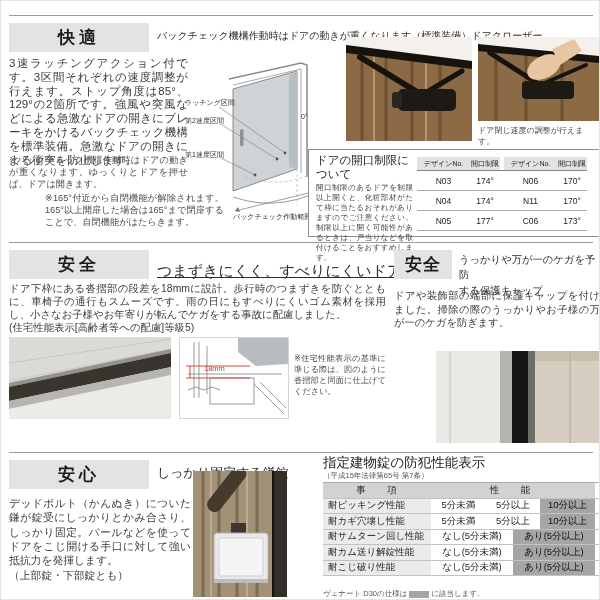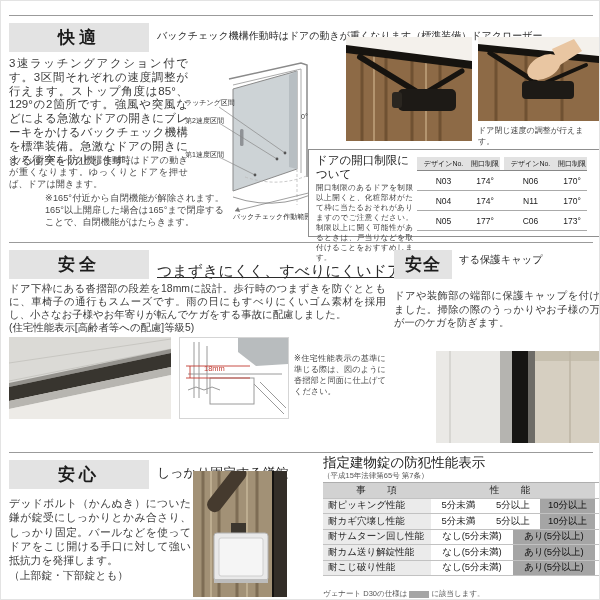--- a/index.html
+++ b/index.html
@@ -218,20 +218,21 @@
       <text x="24" y="33" font-size="7.5" fill="#c23b32">18mm</text>
     </svg>
   </div>
 
   <div class="bodytext note" style="left:293px;top:352px;width:92px;font-size:8.2px;line-height:1.35;">※住宅性能表示の基準に準じる際は、図のように沓摺部と同面に仕上げてください。</div>
 
   <div class="sec-label" style="left:393px;top:249px;width:58px;letter-spacing:1px;">
     <span>安全</span>
   </div>
   <div class="sec-title" style="left:458px;top:251px;font-size:10.3px;line-height:1.5;">
+    <div>うっかりや万が一のケガを予防</div>
     <div>する保護キャップ</div>
   </div>
   <div class="bodytext" style="left:393px;top:288px;width:206px;font-size:10.3px;line-height:1.32;">ドアや装飾部の端部に保護キャップを付けました。掃除の際のうっかりやお子様の万が一のケガを防ぎます。</div>
 
   <div class="photo" style="left:435px;top:350px;width:165px;height:92px;">
     <svg width="165" height="92" viewBox="0 0 165 92">
       <rect width="165" height="92" fill="#eae9e6"></rect>
       <line x1="14" y1="0" x2="14" y2="92" stroke="#d7d6d2" stroke-width="2"></line>
       <rect x="64" y="0" width="12" height="92" fill="#b5b4b0"></rect>
       <rect x="76" y="0" width="16" height="92" fill="#161513"></rect>

